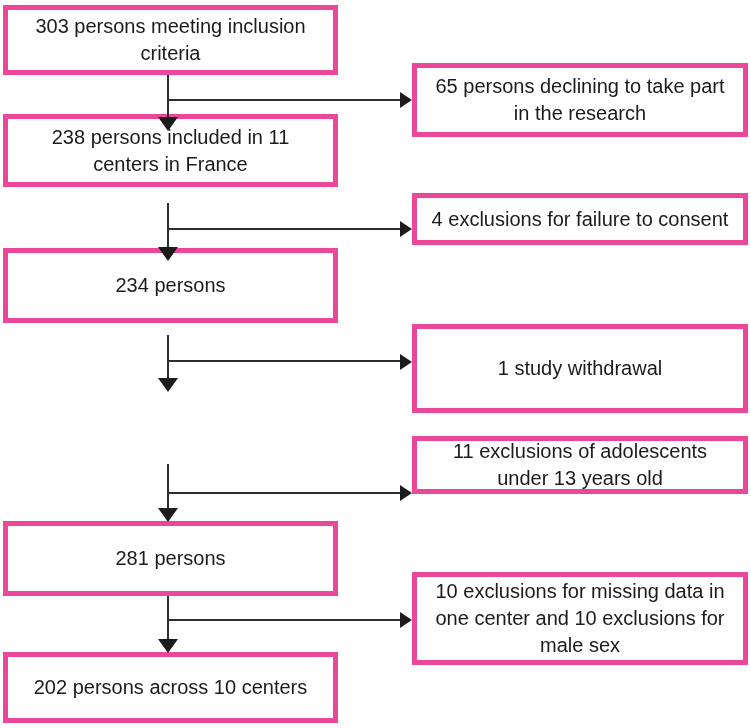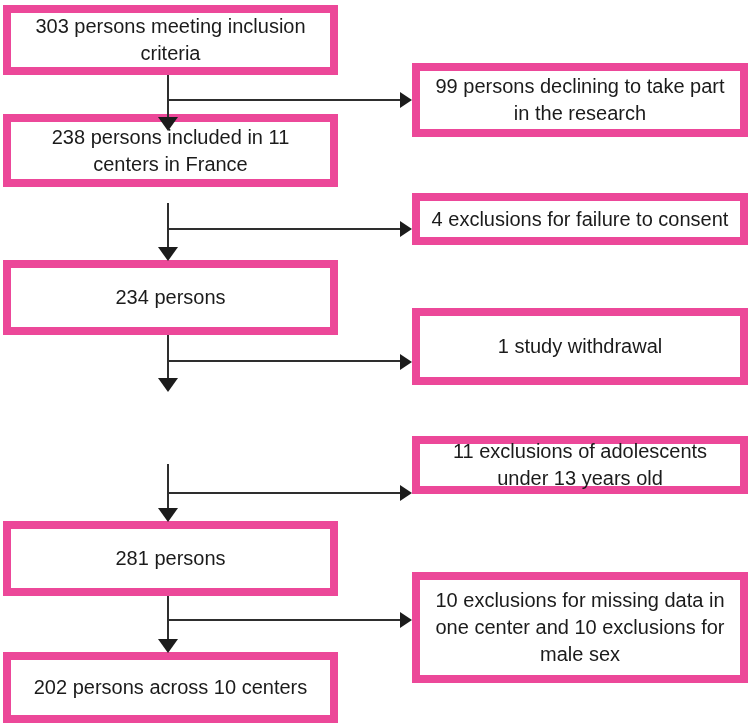--- a/index.html
+++ b/index.html
@@ -8,21 +8,21 @@
     width: 751px;
     height: 728px;
     background: #ffffff;
     font-family: "Liberation Sans", sans-serif;
     color: #1b1b1b;
     overflow: hidden;
   }
   .box {
     position: absolute;
     box-sizing: border-box;
-    border: 8px solid #ec4899;
+    border: 5px solid #ec4899;
     background: #ffffff;
     display: flex;
     align-items: center;
     justify-content: center;
     text-align: center;
     font-size: 20px;
     line-height: 27px;
   }
   .box-main  { left: 3px;   width: 335px; }
   .box-side  { left: 412px; width: 336px; }
@@ -65,52 +65,52 @@
   <div class="box box-main" style="top:5px;height:70px">
     <span class="label">303 persons meeting inclusion
 criteria</span>
   </div>
 
   <div class="box box-main" style="top:114px;height:73px">
     <span class="label">238 persons included in 11
 centers in France</span>
   </div>
 
-  <div class="box box-main" style="top:260px;height:75px">
+  <div class="box box-main" style="top:248px;height:75px">
     <span class="label">234 persons</span>
   </div>
 
 
   <div class="box box-main" style="top:521px;height:75px">
     <span class="label">281 persons</span>
   </div>
 
   <div class="box box-main" style="top:652px;height:71px">
     <span class="label">202 persons across 10 centers</span>
   </div>
 
   <div class="box box-side" style="top:63px;height:74px">
-    <span class="label">99 persons declining to take part
+    <span class="label">65 persons declining to take part
 in the research</span>
   </div>
 
   <div class="box box-side" style="top:193px;height:52px">
     <span class="label">4 exclusions for failure to consent</span>
   </div>
 
-  <div class="box box-side" style="top:308px;height:77px">
+  <div class="box box-side" style="top:324px;height:89px">
     <span class="label">1 study withdrawal</span>
   </div>
 
   <div class="box box-side" style="top:436px;height:58px">
     <span class="label">11 exclusions of adolescents
 under 13 years old</span>
   </div>
 
-  <div class="box box-side" style="top:572px;height:111px">
+  <div class="box box-side" style="top:572px;height:93px">
     <span class="label">10 exclusions for missing data in
 one center and 10 exclusions for
 male sex</span>
   </div>
 
   <div class="vline" style="top:75px;height:44px"></div>
   <div class="arr-down" style="top:117px"></div>
   <div class="hline" style="top:99px"></div>
   <div class="arr-right" style="top:92px"></div>
 

